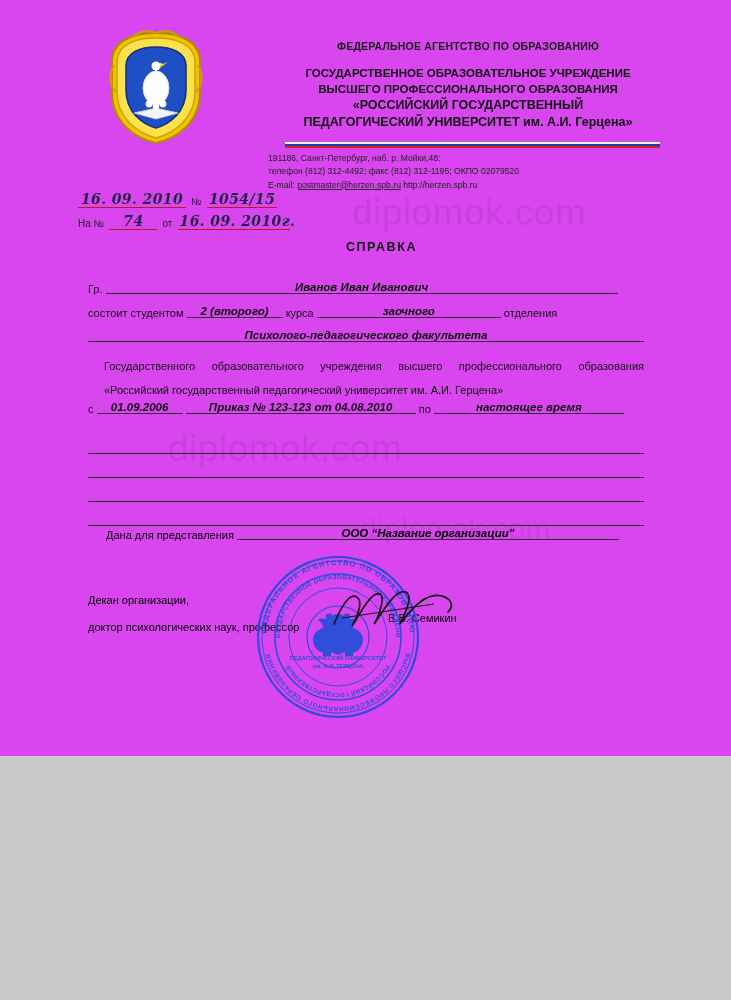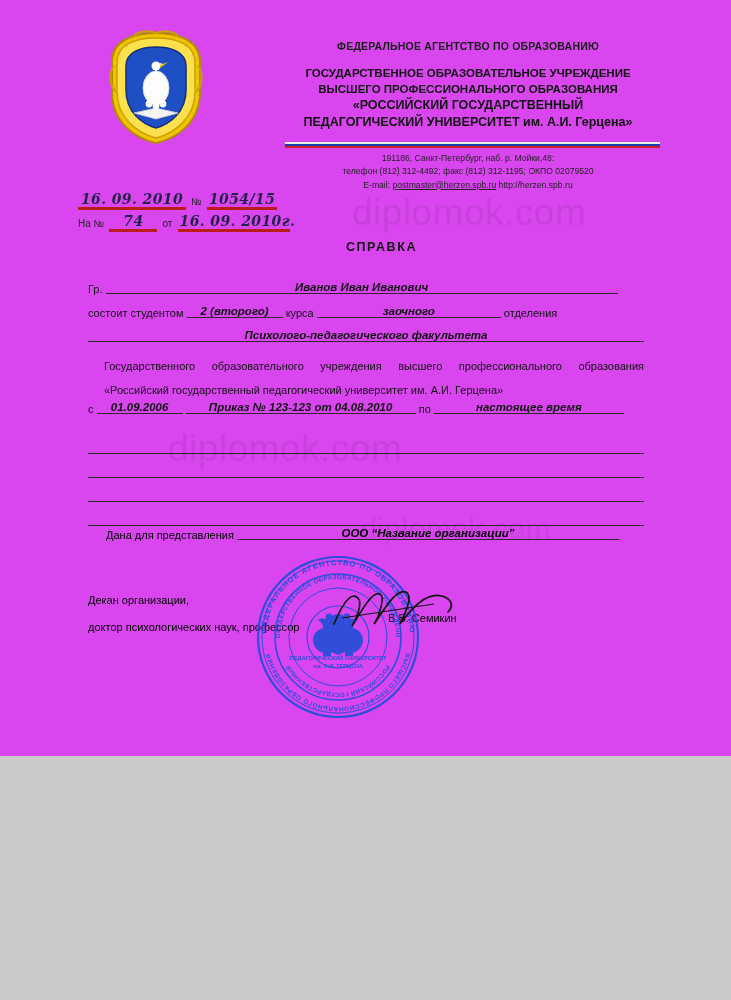--- a/index.html
+++ b/index.html
@@ -69,21 +69,20 @@
   }
   .b-white { background: #f2f2f2; }
   .b-blue  { background: #1a3fa8; }
   .b-red   { background: #cc2222; }
 
   .contacts {
     position: absolute;
     left: 268px;
     top: 152px;
     width: 400px;
-    text-align: center;
     font-size: 8.6px;
     line-height: 1.55;
     color: #222;
   }
   .contacts .mail {
     text-decoration: underline;
   }
 
   
   .refblock {
@@ -109,21 +108,21 @@
     top: -1px;
   }
   .sm {
     font-size: 10px;
     font-style: normal;
     font-weight: normal;
     color: #222;
     font-family: "Liberation Sans", sans-serif;
   }
   .ul {
-    border-bottom: 3px solid #b91c1c;
+    border-bottom: 1px solid #b91c1c;
     display: inline-block;
     padding: 0 2px;
     margin-top: 40px;
   }
 
   
   .title {
     position: absolute;
     left: 16px;
     top: 240px;

